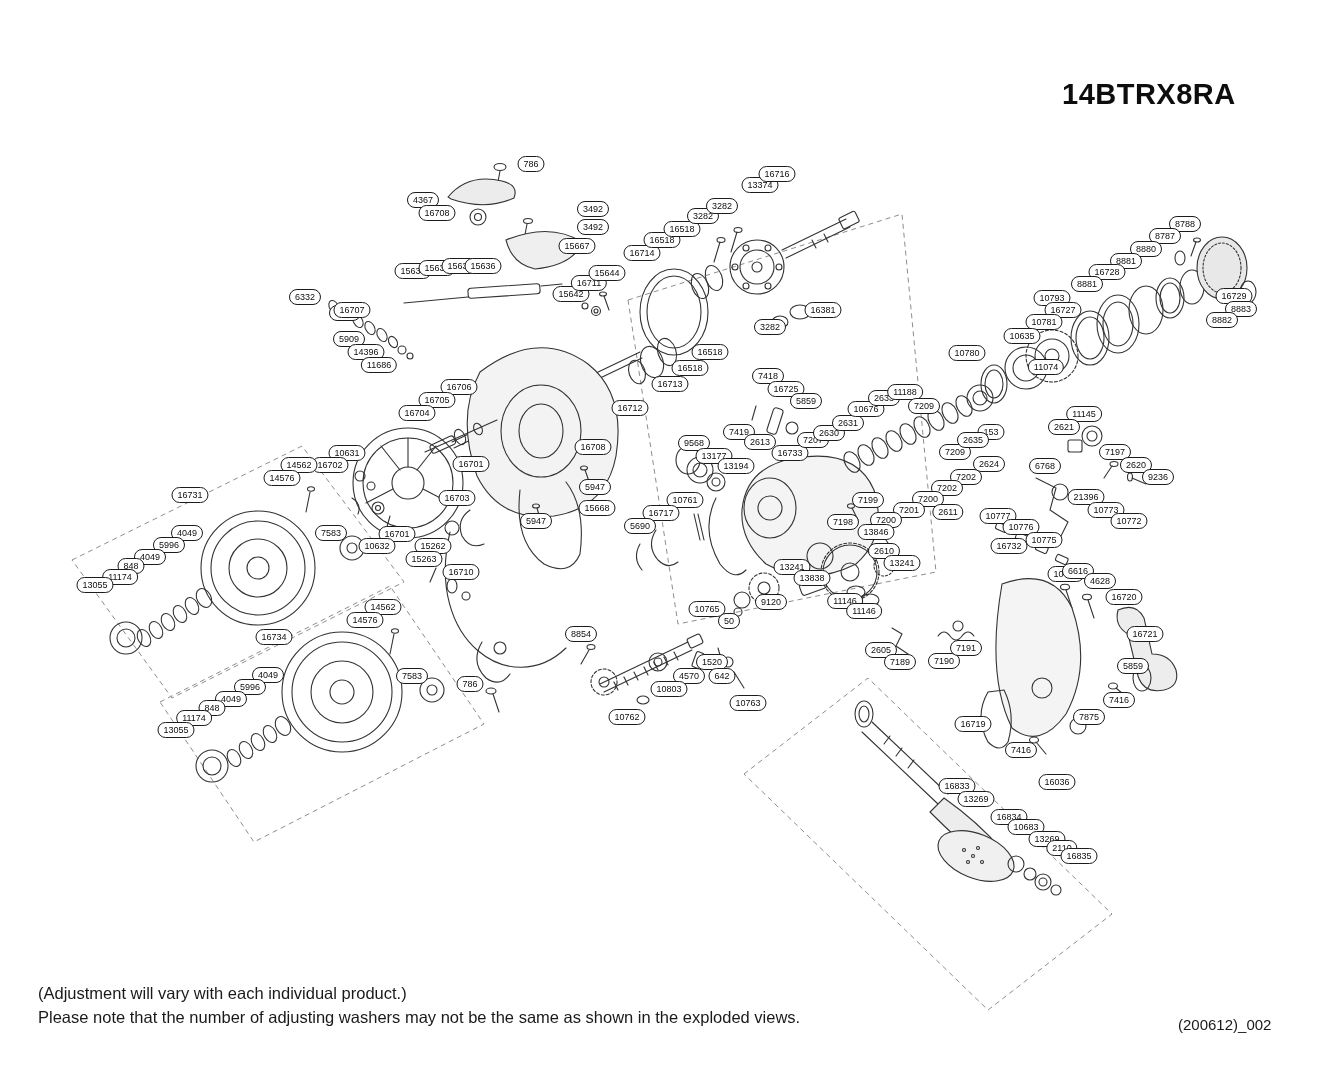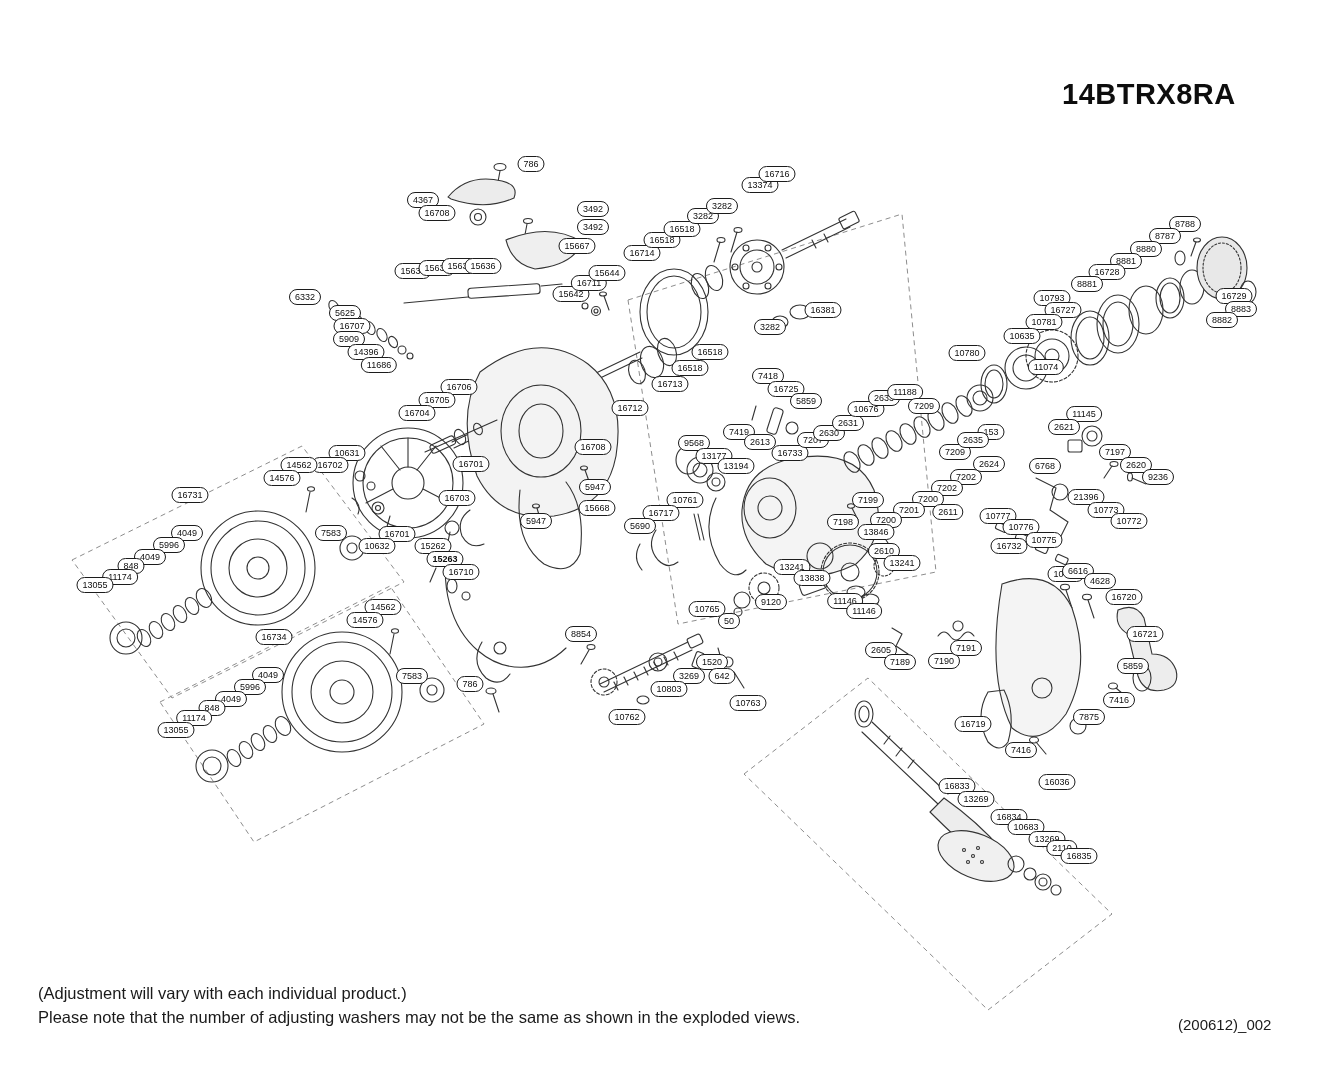--- a/index.html
+++ b/index.html
@@ -358,21 +358,21 @@
       <div class="part-label" style="left: 437px; top: 213px;">16708</div>
       <div class="part-label" style="left: 593px; top: 209px;">3492</div>
       <div class="part-label" style="left: 593px; top: 227px;">3492</div>
       <div class="part-label" style="left: 577px; top: 246px;">15667</div>
       <div class="part-label" style="left: 413px; top: 271px;">15633</div>
       <div class="part-label" style="left: 437px; top: 268px;">15634</div>
       <div class="part-label" style="left: 460px; top: 266px;">15635</div>
       <div class="part-label" style="left: 483px; top: 266px;">15636</div>
       <div class="part-label" style="left: 305px; top: 297px;">6332</div>
       <div class="part-label" style="left: 345px; top: 313px;">5625</div>
-      <div class="part-label" style="left: 352px; top: 326px;">16707</div>
+      <div class="part-label" style="left: 352px; top: 310px;">16707</div>
       <div class="part-label" style="left: 349px; top: 339px;">5909</div>
       <div class="part-label" style="left: 366px; top: 352px;">14396</div>
       <div class="part-label" style="left: 379px; top: 365px;">11686</div>
       <div class="part-label" style="left: 571px; top: 294px;">15642</div>
       <div class="part-label" style="left: 589px; top: 283px;">16711</div>
       <div class="part-label" style="left: 607px; top: 273px;">15644</div>
       <div class="part-label" style="left: 642px; top: 253px;">16714</div>
       <div class="part-label" style="left: 662px; top: 240px;">16518</div>
       <div class="part-label" style="left: 682px; top: 229px;">16518</div>
       <div class="part-label" style="left: 703px; top: 216px;">3282</div>
@@ -439,21 +439,21 @@
       <div class="part-label" style="left: 845px; top: 601px;">11146</div>
       <div class="part-label" style="left: 864px; top: 611px;">11146</div>
       <div class="part-label" style="left: 771px; top: 602px;">9120</div>
       <div class="part-label" style="left: 707px; top: 609px;">10765</div>
       <div class="part-label" style="left: 729px; top: 621px;">50</div>
       <div class="part-label" style="left: 881px; top: 650px;">2605</div>
       <div class="part-label" style="left: 900px; top: 662px;">7189</div>
       <div class="part-label" style="left: 944px; top: 661px;">7190</div>
       <div class="part-label" style="left: 966px; top: 648px;">7191</div>
       <div class="part-label" style="left: 712px; top: 662px;">1520</div>
-      <div class="part-label" style="left: 689px; top: 676px;">3269</div>
+      <div class="part-label" style="left: 689px; top: 676px;">4570</div>
       <div class="part-label" style="left: 722px; top: 676px;">642</div>
       <div class="part-label" style="left: 347px; top: 453px;">10631</div>
       <div class="part-label" style="left: 330px; top: 465px;">16702</div>
       <div class="part-label" style="left: 299px; top: 465px;">14562</div>
       <div class="part-label" style="left: 282px; top: 478px;">14576</div>
       <div class="part-label" style="left: 190px; top: 495px;">16731</div>
       <div class="part-label" style="left: 331px; top: 533px;">7583</div>
       <div class="part-label" style="left: 187px; top: 533px;">4049</div>
       <div class="part-label" style="left: 169px; top: 545px;">5996</div>
       <div class="part-label" style="left: 150px; top: 557px;">4049</div>
@@ -465,21 +465,21 @@
       <div class="part-label" style="left: 417px; top: 413px;">16704</div>
       <div class="part-label" style="left: 471px; top: 464px;">16701</div>
       <div class="part-label" style="left: 457px; top: 498px;">16703</div>
       <div class="part-label" style="left: 593px; top: 447px;">16708</div>
       <div class="part-label" style="left: 595px; top: 487px;">5947</div>
       <div class="part-label" style="left: 597px; top: 508px;">15668</div>
       <div class="part-label" style="left: 536px; top: 521px;">5947</div>
       <div class="part-label" style="left: 397px; top: 534px;">16701</div>
       <div class="part-label" style="left: 377px; top: 546px;">10632</div>
       <div class="part-label" style="left: 433px; top: 546px;">15262</div>
-      <div class="part-label" style="left: 445px; top: 559px; font-weight: bold;">15263</div>
+      <div class="part-label" style="left: 424px; top: 559px;">15263</div>
       <div class="part-label" style="left: 461px; top: 572px;">16710</div>
       <div class="part-label" style="left: 383px; top: 607px;">14562</div>
       <div class="part-label" style="left: 365px; top: 620px;">14576</div>
       <div class="part-label" style="left: 274px; top: 637px;">16734</div>
       <div class="part-label" style="left: 412px; top: 676px;">7583</div>
       <div class="part-label" style="left: 268px; top: 675px;">4049</div>
       <div class="part-label" style="left: 250px; top: 687px;">5996</div>
       <div class="part-label" style="left: 231px; top: 699px;">4049</div>
       <div class="part-label" style="left: 212px; top: 708px;">848</div>
       <div class="part-label" style="left: 194px; top: 718px;">11174</div>

